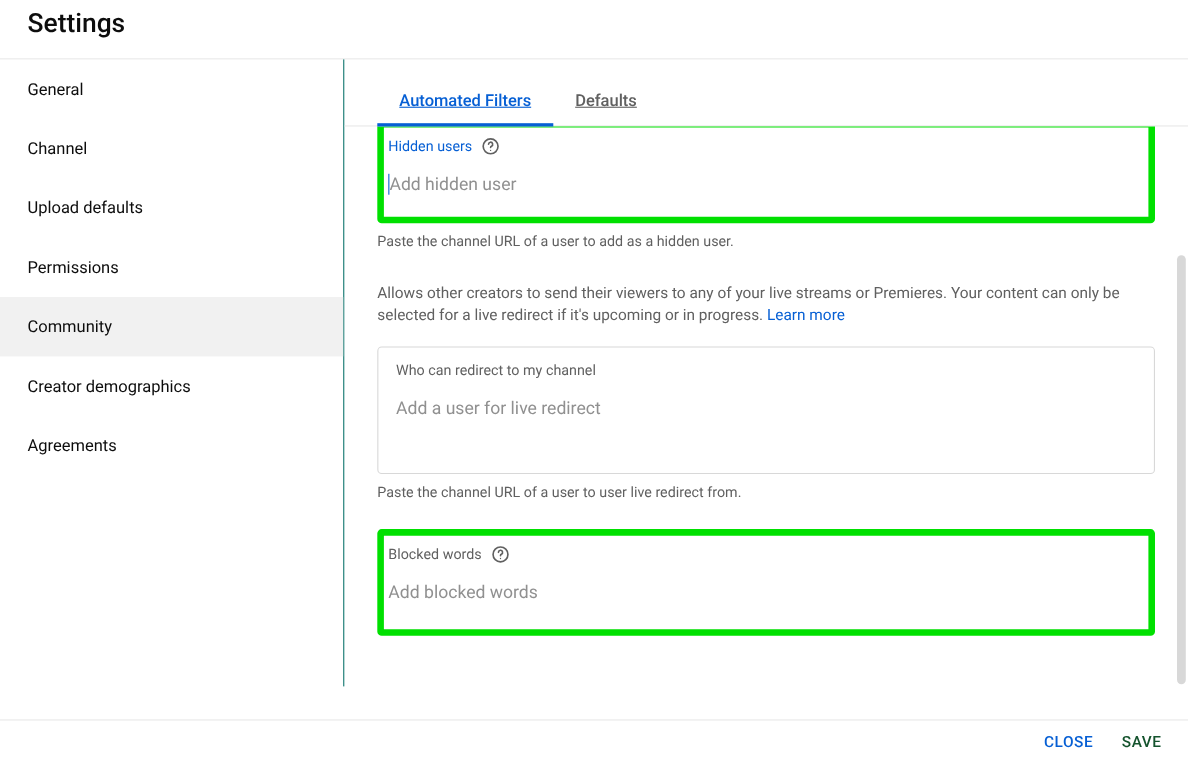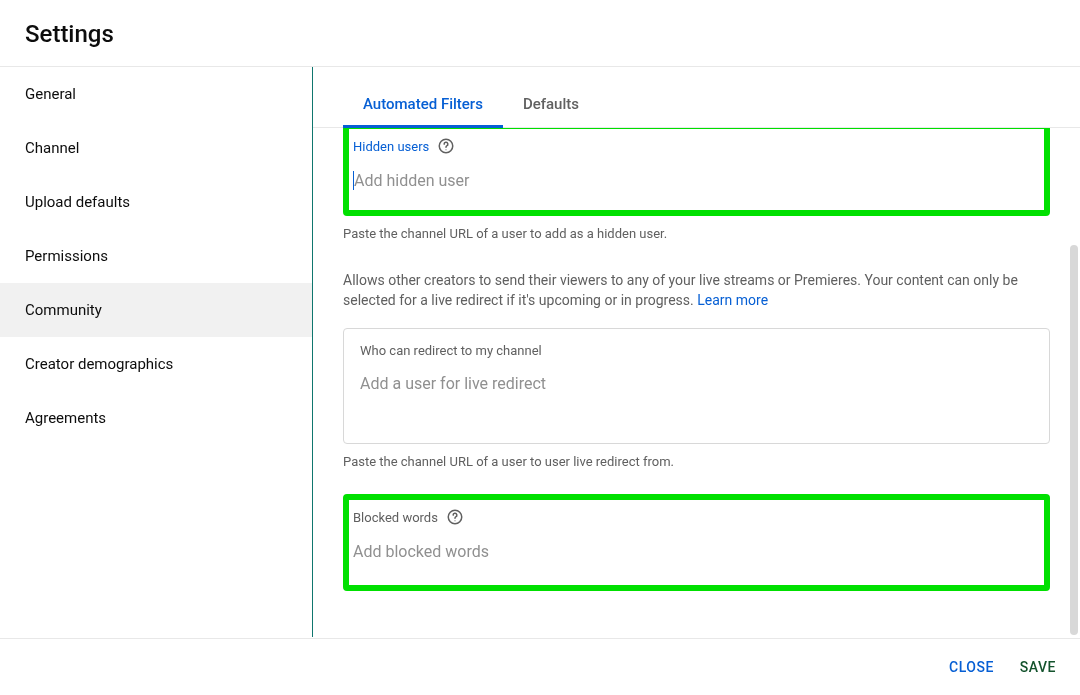--- a/index.html
+++ b/index.html
@@ -9,21 +9,21 @@
       font-family: Roboto, Arial, sans-serif;
     }
     body {
       width: 1080px;
       height: 695px;
       background: #fff;
       position: relative;
       overflow: hidden;
     }
     .header {
-      padding: 20px 25px 18px;
+      padding: 7px 25px 18px;
     }
     .header h1 {
       font-size: 24px;
       font-weight: 500;
       color: #0d0d0d;
     }
     .hr-top {
       border: none;
       border-top: 1px solid #e8e8e8;
     }
@@ -56,20 +56,21 @@
       border-bottom: 1px solid #e8e8e8;
       margin-top: 12px;
     }
     .tab {
       padding: 16px 20px 14px;
       font-size: 15px;
       font-weight: 500;
       color: #606060;
       cursor: pointer;
       position: relative;
+      text-decoration: underline;
     }
     .tab.active {
       color: #065fd4;
     }
     .tab.active::after {
       content: "";
       position: absolute;
       left: 0;
       right: 0;
       bottom: -1px;
@@ -165,21 +166,21 @@
       width: 8px;
       height: 390px;
       background: #d8d8d8;
       border-radius: 4px;
     }
     .footer {
       position: absolute;
       bottom: 0;
       left: 0;
       right: 0;
-      height: 57px;
+      height: 41px;
       border-top: 1px solid #e8e8e8;
       display: flex;
       justify-content: flex-end;
       align-items: center;
       padding: 0 24px;
       gap: 26px;
       background: #fff;
     }
     .btn {
       font-size: 14px;

